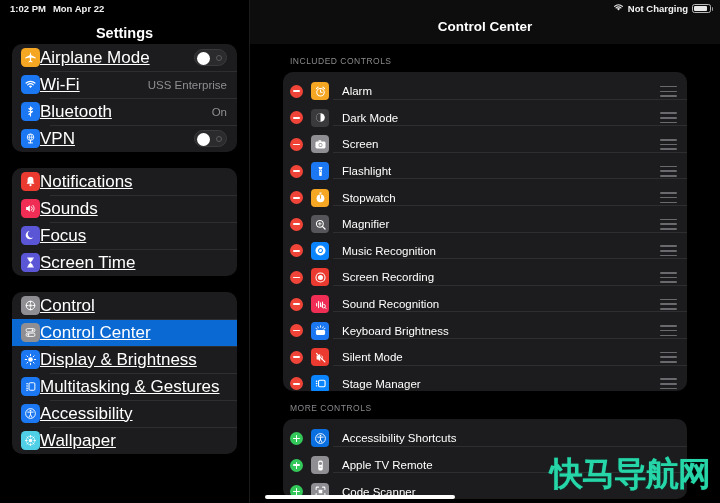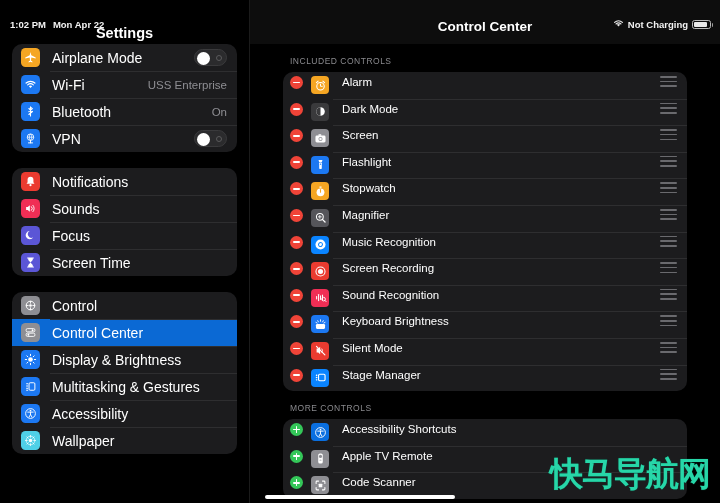--- a/index.html
+++ b/index.html
@@ -7,21 +7,21 @@
     width:720px; height:503px;
     background:#000;
     font-family:"Liberation Sans", sans-serif;
     overflow:hidden;
     -webkit-font-smoothing:antialiased;
   }
   #screen { position:relative; width:720px; height:503px; background:#000; }
 
   
   .statusbar {
-    position:absolute; top:16px; left:0; width:720px; height:16px;
+    position:absolute; top:0; left:0; width:720px; height:16px;
     display:flex; align-items:center; z-index:30;
     font-size:9.5px; color:#f2f2f2; font-weight:bold;
   }
   .sb-left { position:absolute; left:10px; display:flex; gap:7px; align-items:center; }
   .sb-right { position:absolute; right:9px; display:flex; gap:4px; align-items:center; }
   .wifi-glyph { display:inline-block; font-size:10px; line-height:1; }
   .battery {
     display:inline-block; width:19px; height:9px; border:1px solid #b9b9b9;
     border-radius:2.5px; position:relative;
   }
@@ -53,21 +53,21 @@
     content:""; position:absolute; left:38px; right:0; top:0; height:1px;
     background:#2e2e30;
   }
   .row.selected { background:#0b69d4; }
   .ico {
     width:19px; height:19px; border-radius:4.5px; flex:none;
     display:flex; align-items:center; justify-content:center;
     color:#fff; font-size:11px; line-height:1; overflow:hidden;
   }
   .ico svg { display:block; }
-  .lbl { margin-left:12px; color:#fff; font-size:14px; white-space:nowrap; }
+  .lbl { color:#fff; font-size:17px; white-space:nowrap;text-decoration:underline; }
   .row.selected .lbl { color:#fff; }
   .val { margin-left:auto; color:#8e8e93; font-size:11.5px; }
 
   
   .toggle {
     margin-left:auto; width:33px; height:17px; border-radius:9px;
     background:#2b2b2d; position:relative; flex:none; border:0.5px solid #3a3a3c;
   }
   .toggle .knob {
     position:absolute; left:1.5px; top:1.5px; width:13.5px; height:13.5px;
@@ -89,21 +89,21 @@
     background:#0d0d0d;
   }
   .sect-hdr {
     color:#8a8a8e; font-size:8.5px; letter-spacing:0.5px;
     padding:12px 0 6px 40px; text-transform:uppercase;
   }
   .card {
     margin:0 33px 0 33px; background:#1c1c1e; border-radius:10px; overflow:hidden;
   }
   .crow {
-    display:flex; height:26.6px; padding:4px 10px 0 7px;
+    display:flex; align-items:center; height:26.6px; padding:12px 10px 0 7px;
     position:relative;
   }
   .crow + .crow::before {
     content:""; position:absolute; left:50px; right:0; top:0; height:1px;
     background:#2e2e30;
   }
   .badge {
     width:13px; height:13px; border-radius:50%; flex:none;
     display:flex; align-items:center; justify-content:center;
     font-size:11px; font-weight:bold; line-height:0; color:#fff;

